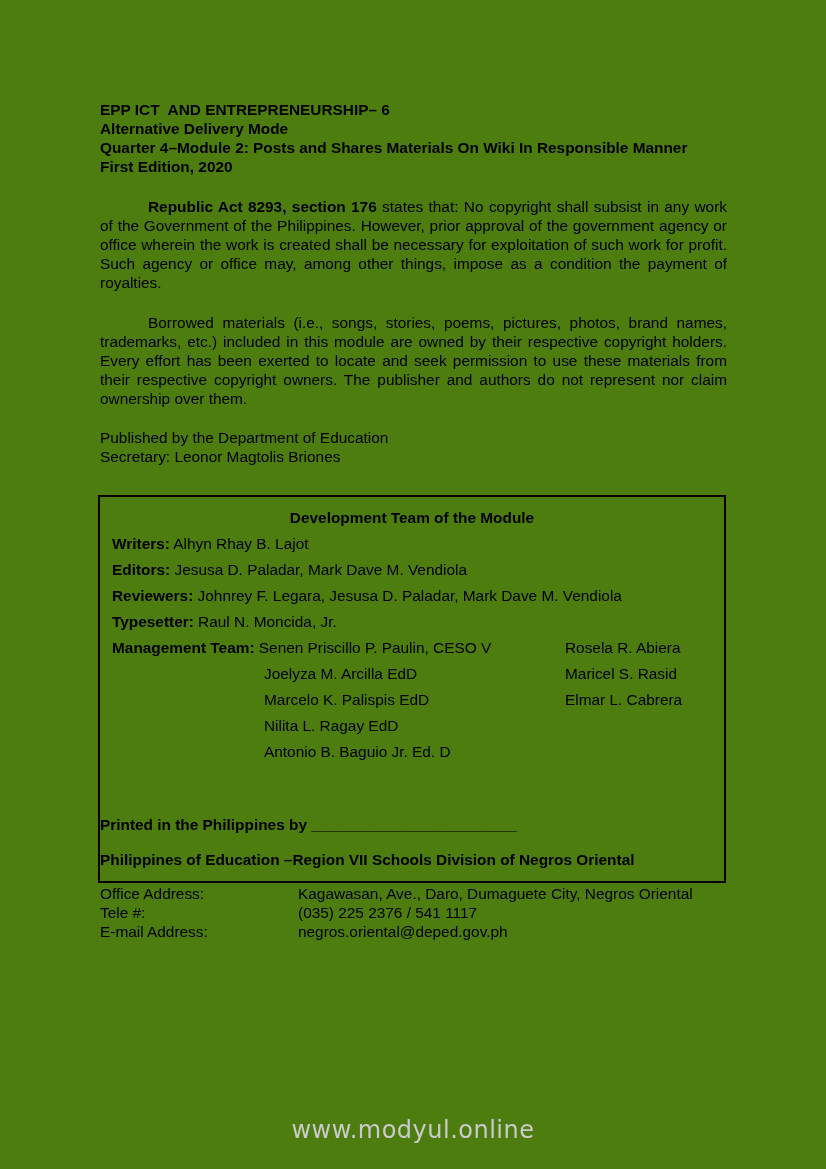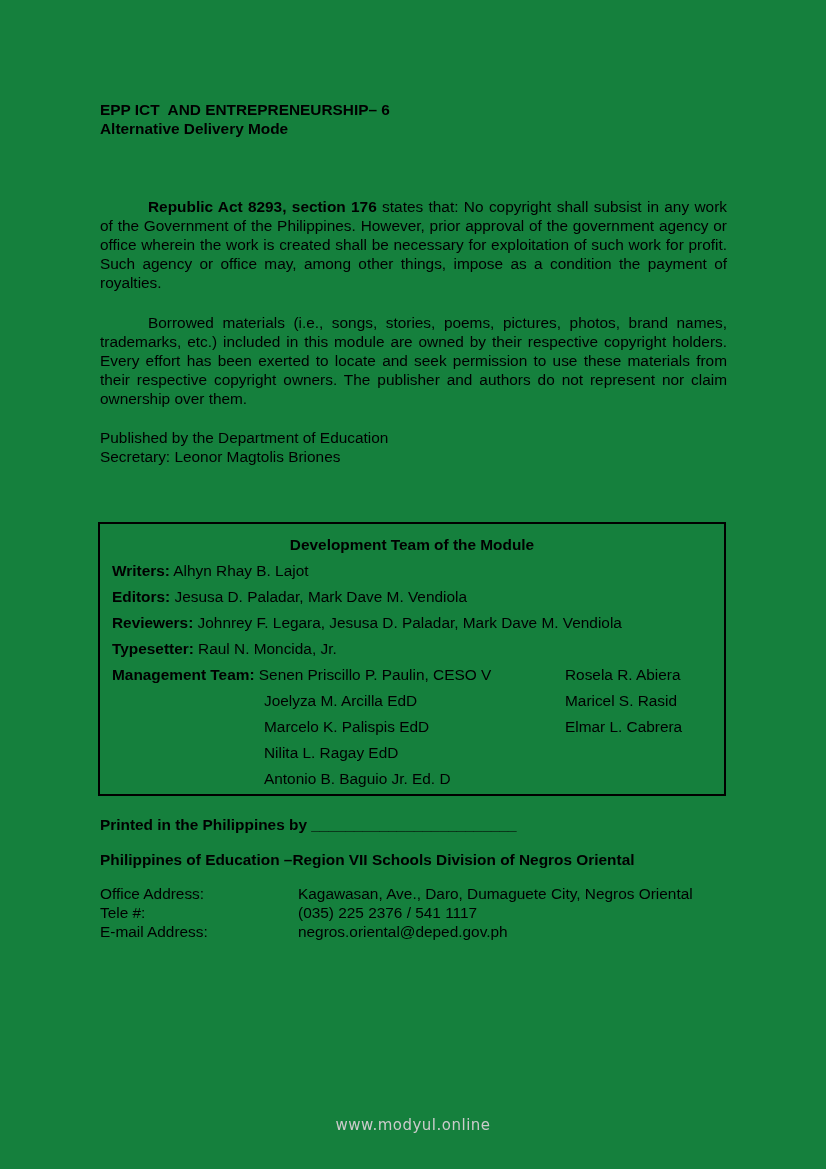--- a/index.html
+++ b/index.html
@@ -1,21 +1,21 @@
 <!DOCTYPE html>
 <html><head>
 <meta charset="utf-8">
 <style>
   * { margin: 0; padding: 0; box-sizing: border-box; }
   html, body { background: #ffffff; }
   .page {
     position: relative;
     width: 826px;
     height: 1169px;
-    background: #15803d;
+    background: #4d7c0f;
     font-family: "Liberation Sans", sans-serif;
     font-size: 15.4px;
     color: #000000;
     overflow: hidden;
   }
   .b { font-weight: bold; }
   .abs { position: absolute; left: 100px; width: 627px; }
 
   .header { top: 100px; line-height: 19px; font-weight: bold; }
   .header div { white-space: pre; }
@@ -28,24 +28,23 @@
   .p1 { top: 197px; }
   .p2 { top: 313px; }
 
   .publisher { top: 428px; line-height: 19px; }
 
   .devbox {
     position: absolute;
     top: 495px;
     left: 98px;
     width: 628px;
-    height: 274px;
+    height: 388px;
     border: 2px solid #000000;
     padding: 8px 12px;
-    margin-top: 27px;
   }
   .devtitle {
     text-align: center;
     font-weight: bold;
     line-height: 26px;
   }
   .devrow { line-height: 26px; position: relative; }
   .mgmt-cont { padding-left: 152px; }
   .col2 { position: absolute; left: 453px; top: 0; }
 
@@ -57,32 +56,34 @@
   .contact-row { display: flex; gap: 48px; }
   .contact-label { width: 150px; flex: 0 0 150px; }
 
   .watermark {
     position: absolute;
     top: 1116px;
     left: 0;
     width: 826px;
     text-align: center;
     font-family: "DejaVu Sans", sans-serif;
-    font-size: 15px;
+    font-size: 24px;
     letter-spacing: 0.5px;
   }
 </style>
 </head>
 <body>
 
 <div class="page">
 
   <div class="abs header">
     <div>EPP ICT  AND ENTREPRENEURSHIP– 6</div>
     <div>Alternative Delivery Mode</div>
+    <div>Quarter 4–Module 2: Posts and Shares Materials On Wiki In Responsible Manner</div>
+    <div>First Edition, 2020</div>
   </div>
 
   <p class="abs para p1"><span class="b">Republic Act 8293, section 176</span><span> states that: No copyright shall subsist in any work of the Government of the Philippines. However, prior approval of the government agency or office wherein the work is created shall be necessary for exploitation of such work for profit. Such agency or office may, among other things, impose as a condition the payment of royalties.</span></p>
 
   <p class="abs para p2">Borrowed materials (i.e., songs, stories, poems, pictures, photos, brand names, trademarks, etc.) included in this module are owned by their respective copyright holders. Every effort has been exerted to locate and seek permission to use these materials from their respective copyright owners. The publisher and authors do not represent nor claim ownership over them.</p>
 
   <div class="abs publisher">
     <div>Published by the Department of Education</div>
     <div>Secretary: Leonor Magtolis Briones</div>
   </div>

